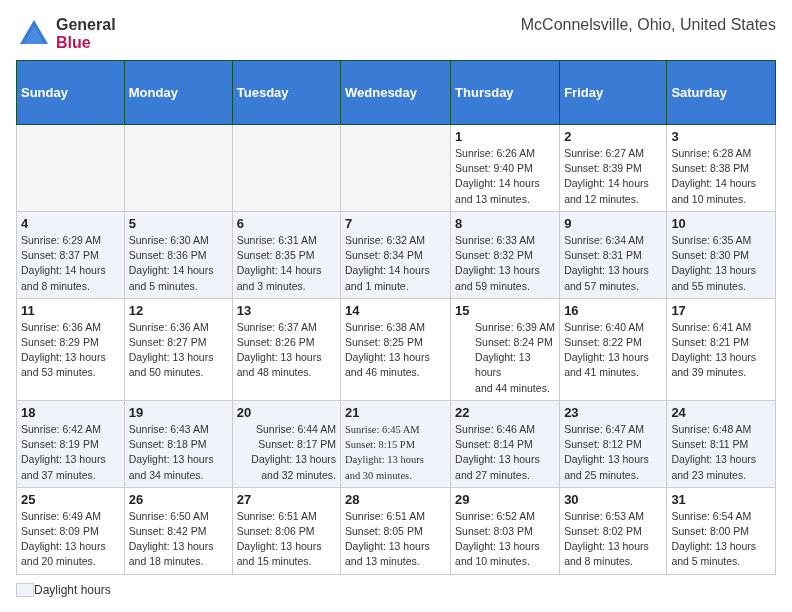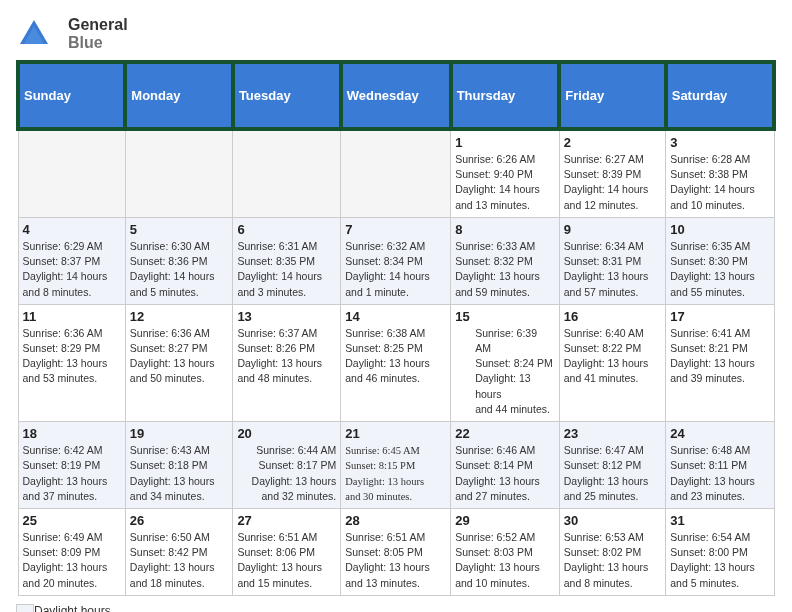--- a/index.html
+++ b/index.html
@@ -12,36 +12,36 @@
     }
     .header {
       display: flex;
       justify-content: space-between;
       align-items: flex-start;
       margin-bottom: 8px;
     }
     .logo {
       display: flex;
       align-items: center;
-      gap: 16px;
+      gap: 4px;
     }
     .logo-text {
       display: flex;
       flex-direction: column;
       line-height: 1.1;
     }
     .logo-general {
       font-size: 16px;
       font-weight: bold;
       color: #333;
     }
     .logo-blue {
       font-size: 16px;
       font-weight: bold;
-      color: #737373;
+      color: #be185d;
     }
     .logo-icon {
       width: 36px;
       height: 36px;
     }
     .title-block {
       text-align: right;
     }
     .title-month {
       font-size: 36px;
@@ -58,21 +58,21 @@
       border-collapse: collapse;
       font-size: 11px;
     }
     .calendar th {
       background: #3a7bd5;
       color: #fff;
       padding: 24px 4px;
       text-align: left;
       font-size: 13px;
       font-weight: bold;
-      border: 4px solid #14532d;
+      border: 1px solid #14532d;
     }
     .calendar td {
       border: 1px solid #ccc;
       vertical-align: top;
       padding: 4px 4px;
       width: 113px;
       min-height: 80px;
       background: #fff;
     }
     .calendar td.empty {
@@ -115,20 +115,21 @@
     <svg class="logo-icon" viewBox="0 0 36 36" xmlns="http://www.w3.org/2000/svg">
       <polygon points="18,4 32,28 4,28" fill="#3a7bd5"></polygon>
       <polygon points="18,10 28,28 8,28" fill="#5a9be8" opacity="0.5"></polygon>
     </svg>
     <div class="logo-text">
       <span class="logo-general">General</span>
       <span class="logo-blue">Blue</span>
     </div>
   </div>
   <div class="title-block">
+    <div class="title-location">McConnelsville, Ohio, United States</div>
   </div>
 </div>
 
 <table class="calendar">
   <thead>
     <tr>
     <th>Sunday</th>
         <th>Monday</th>
         <th>Tuesday</th>
         <th>Wednesday</th>

